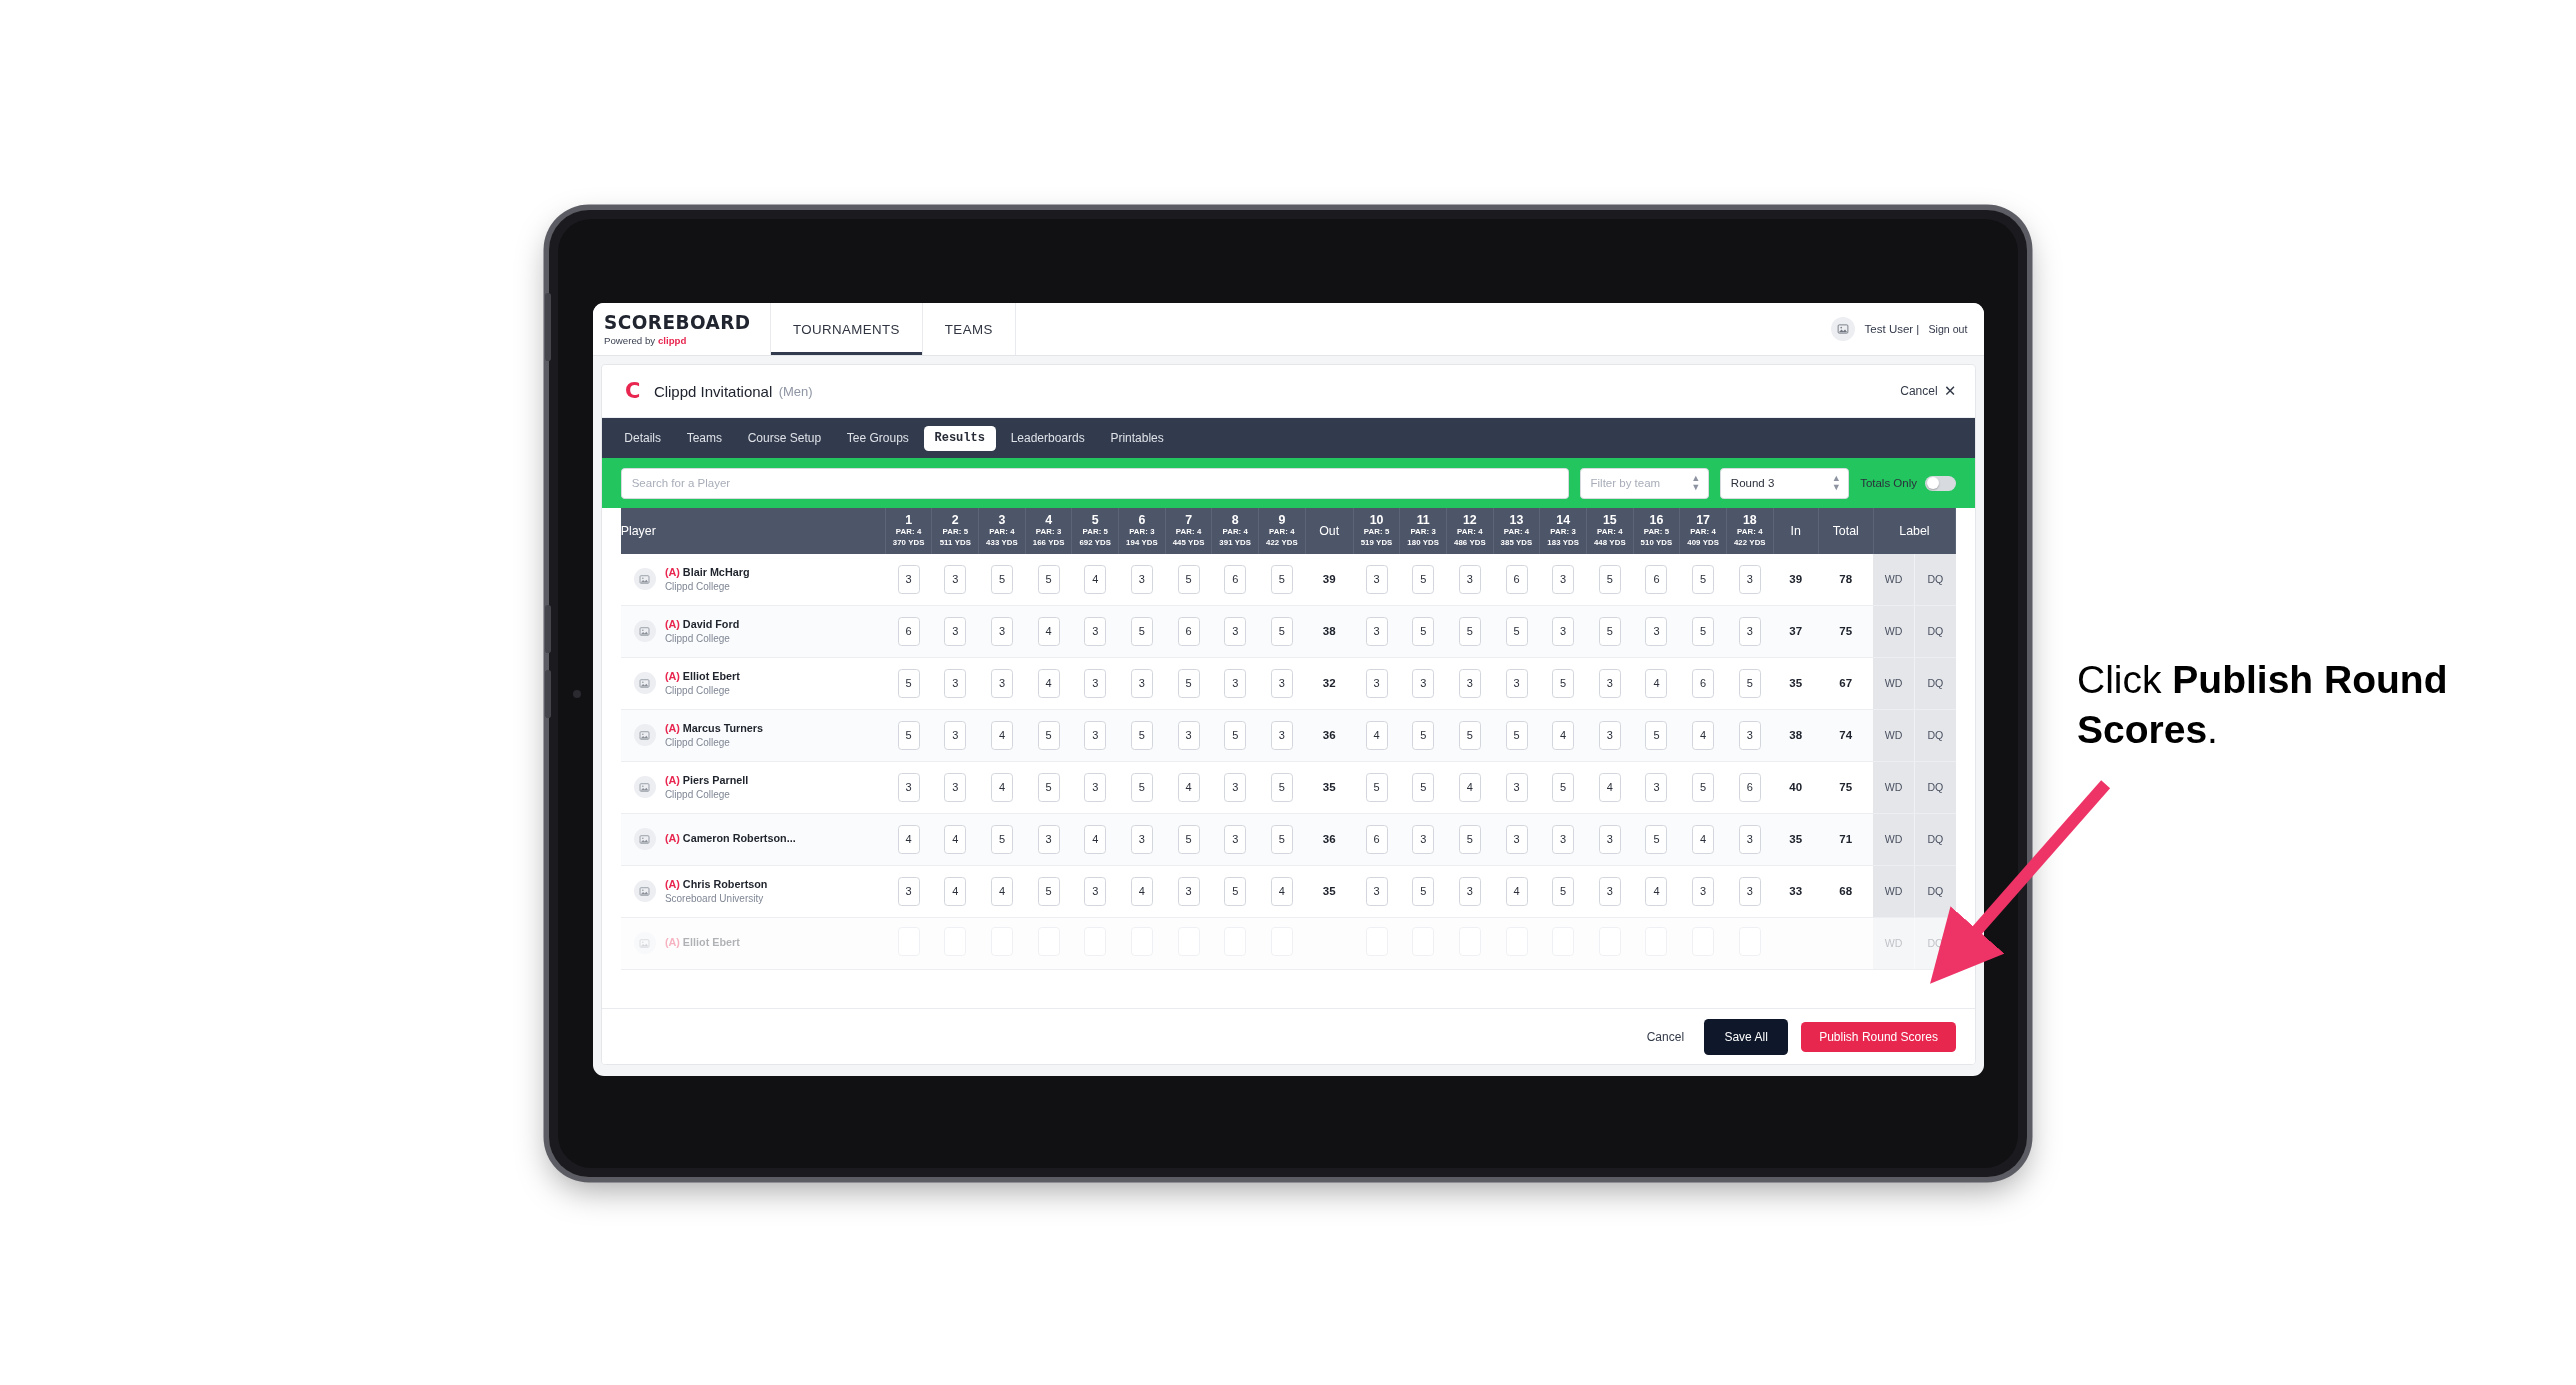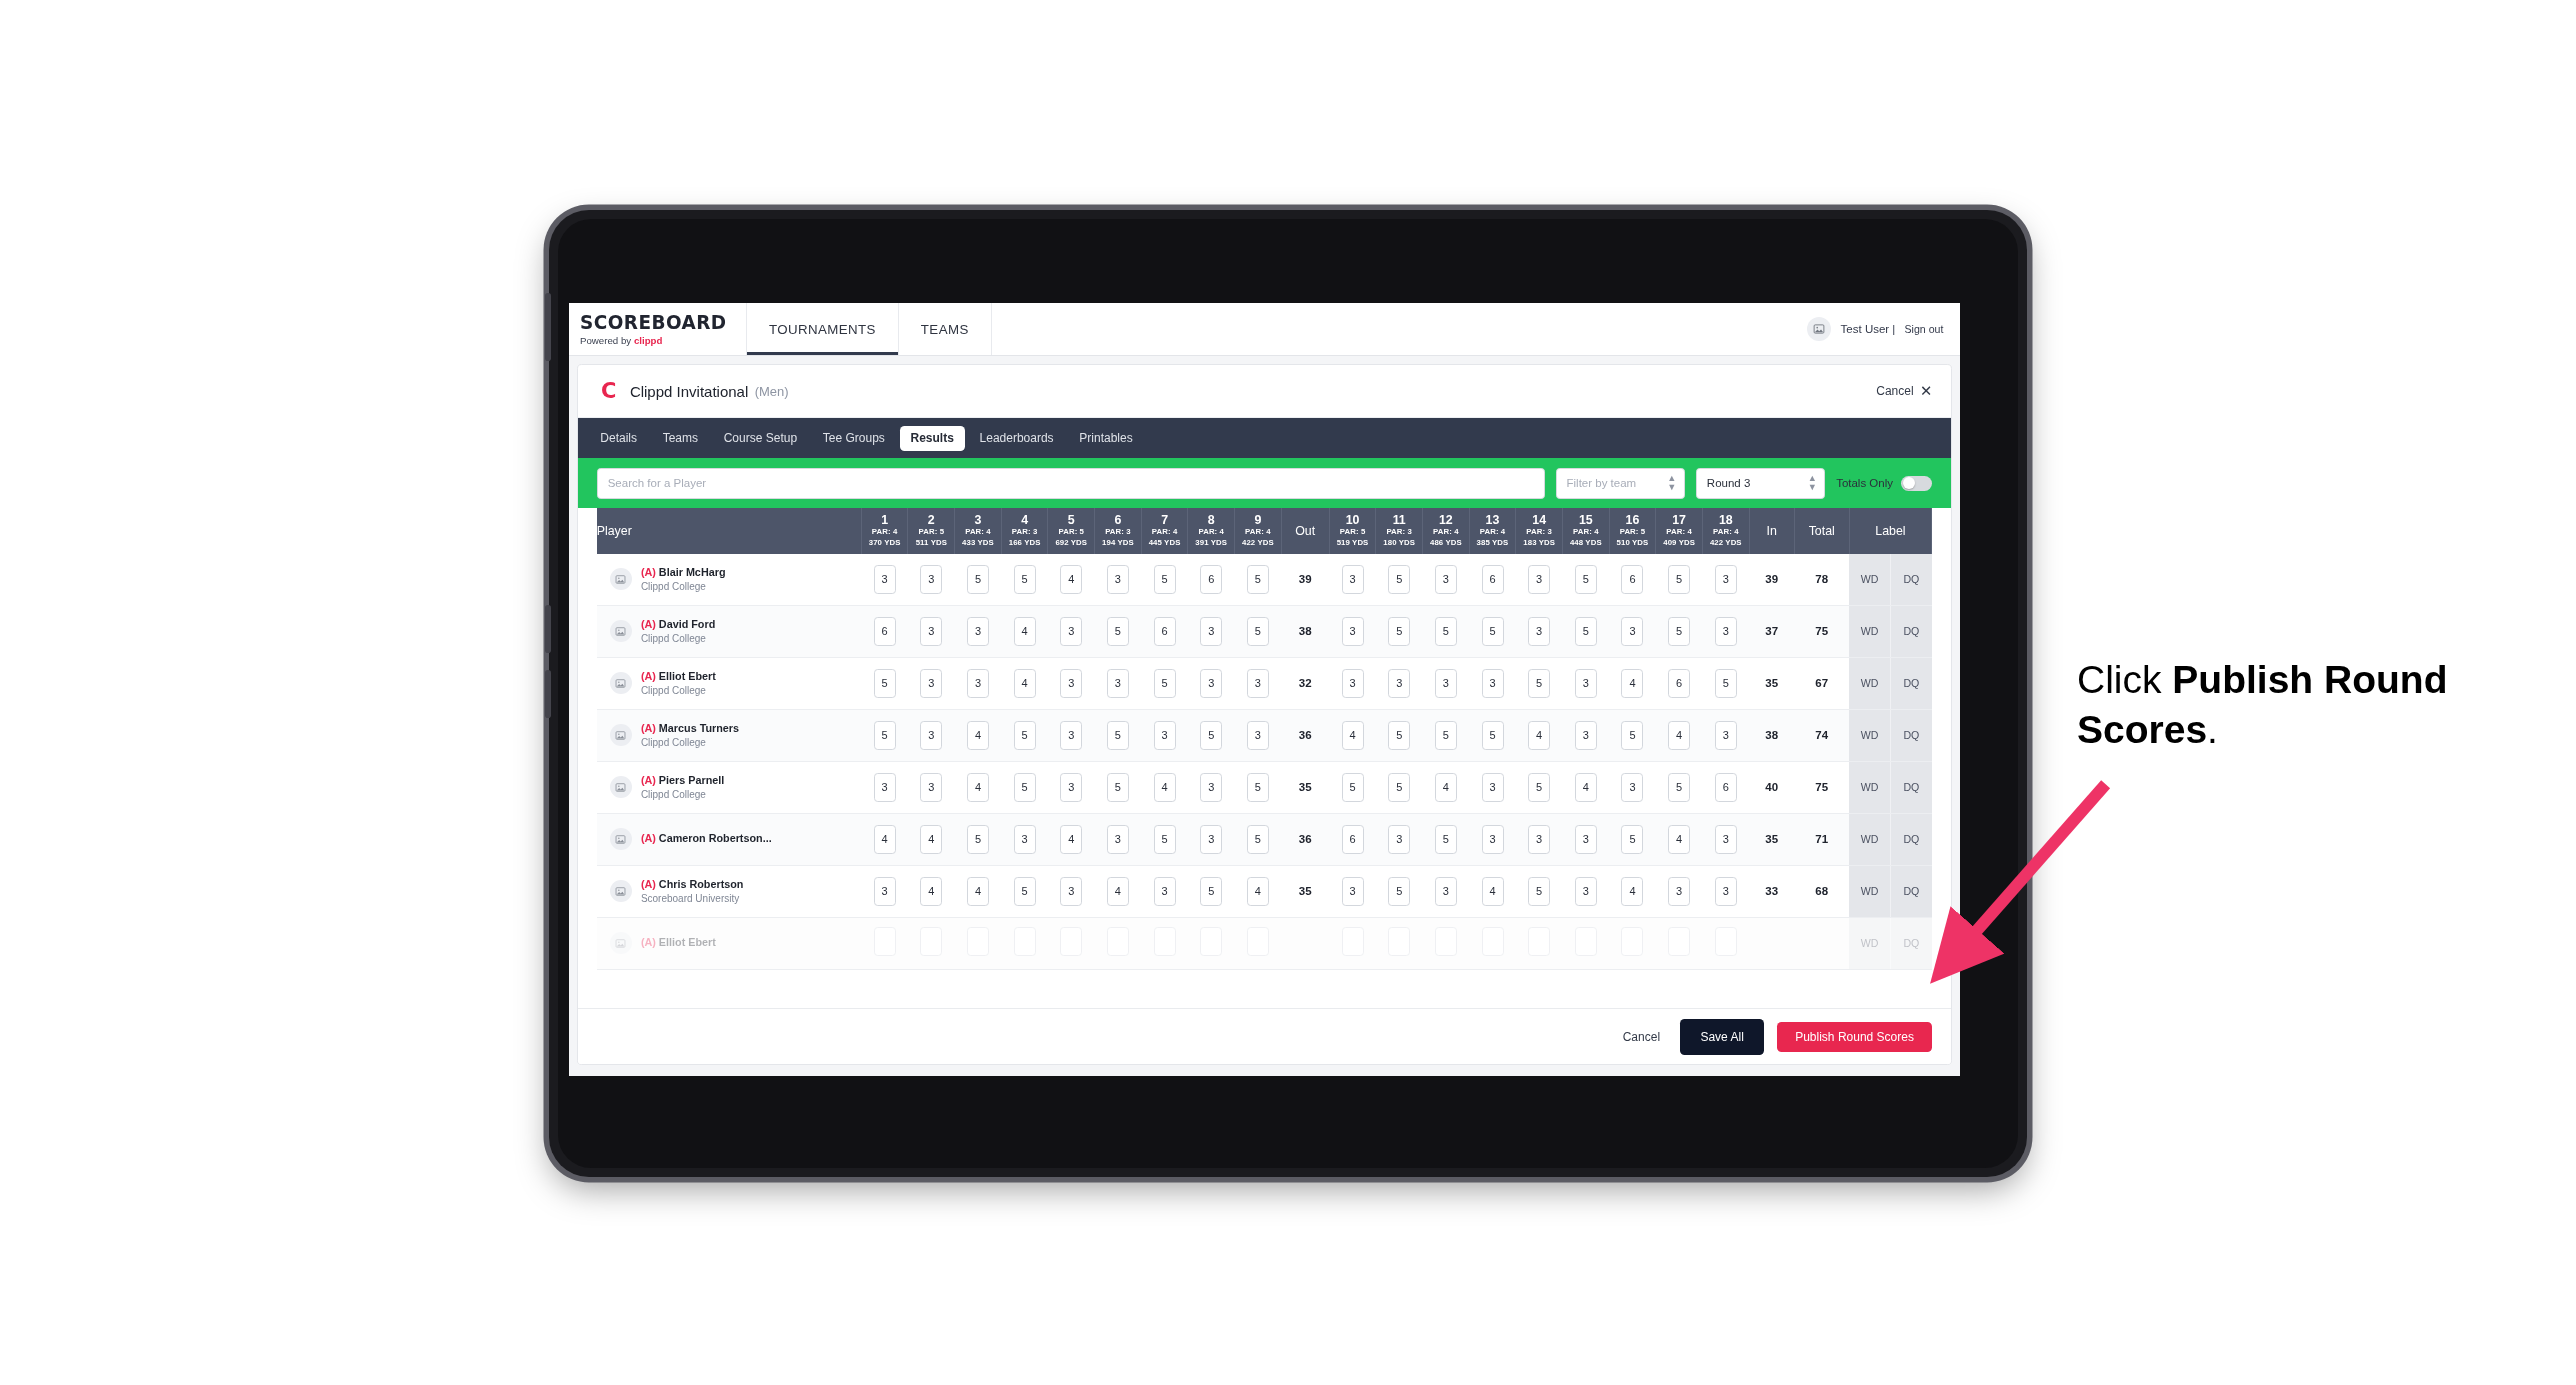--- a/index.html
+++ b/index.html
@@ -36,24 +36,25 @@
     border-radius: 2.8px;
   }
   #btn-power { left: -3.7px; top: 83px; width: 5.5px; height: 68px; }
   #btn-v1 { left: -3.7px; top: 395px; width: 5.5px; height: 48px; }
   #btn-v2 { left: -3.7px; top: 460px; width: 5.5px; height: 48px; }
   #cam-dot { position:absolute; left: 24px; top: 50%; width: 8.3px; height: 8.3px; margin-top:-3.7px; background:#2a2a30; border-radius:50%;}
 
   
   #screen {
     position: absolute;
-    left: 569px; top: 303px;
+    left: 593px; top: 303px;
     width: 1391px; height: 773px;
     background: #f4f5f7;
     overflow: hidden;
+    border-radius: 11px;
   }
 
   
   #topbar {
     position: relative;
     height: 52px;
     background: #ffffff;
     border-bottom: 0.9px solid #e3e5e9;
     display: flex;
     align-items: stretch;
@@ -131,21 +132,21 @@
     background: #323a4d;
     height: 40px;
     display: flex; align-items: center;
     padding: 0 11px;
     gap: 3.7px;
   }
   .subtab {
     font-size: 12px; color: #dfe2e8;
     padding: 5.5px 11px; border-radius: 4.6px; cursor: pointer;
   }
-  .subtab.active { background: #ffffff; color: #262b36; font-weight: 600; }
+  .subtab.active { background: #ffffff; color: #262b36; font-weight: 600; font-family: Liberation Mono, monospace; }
 
   
   .filterbar {
     height: 50px;
     display: flex; align-items: center;
     padding: 0 18.4px;
     gap: 11px;
     background: #22c55e;
   }
   .search-input {

